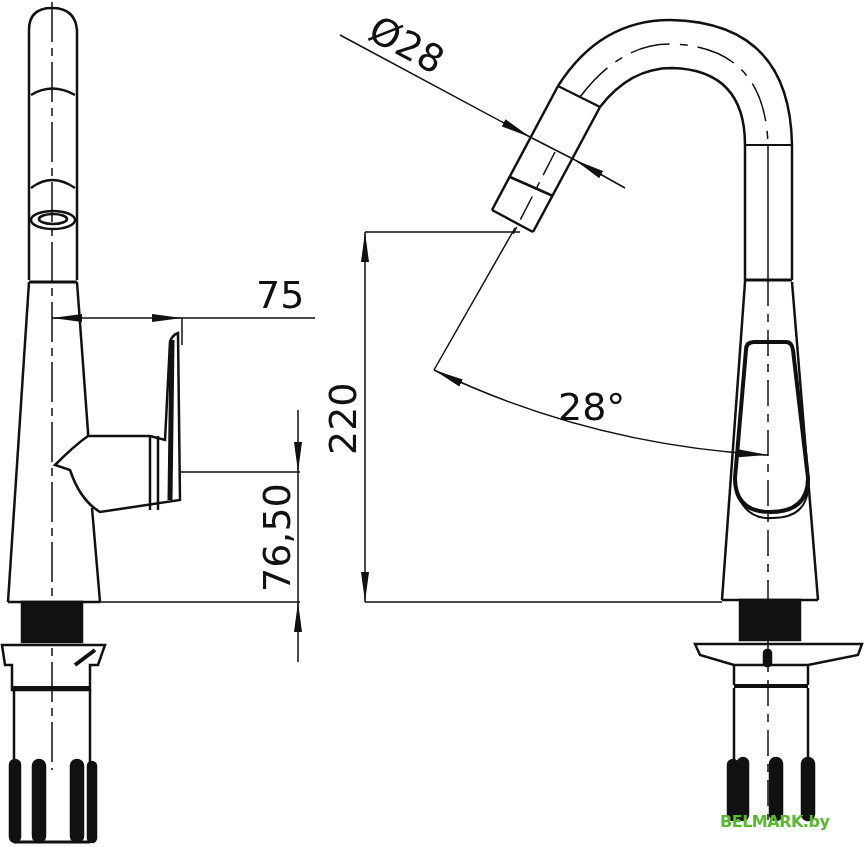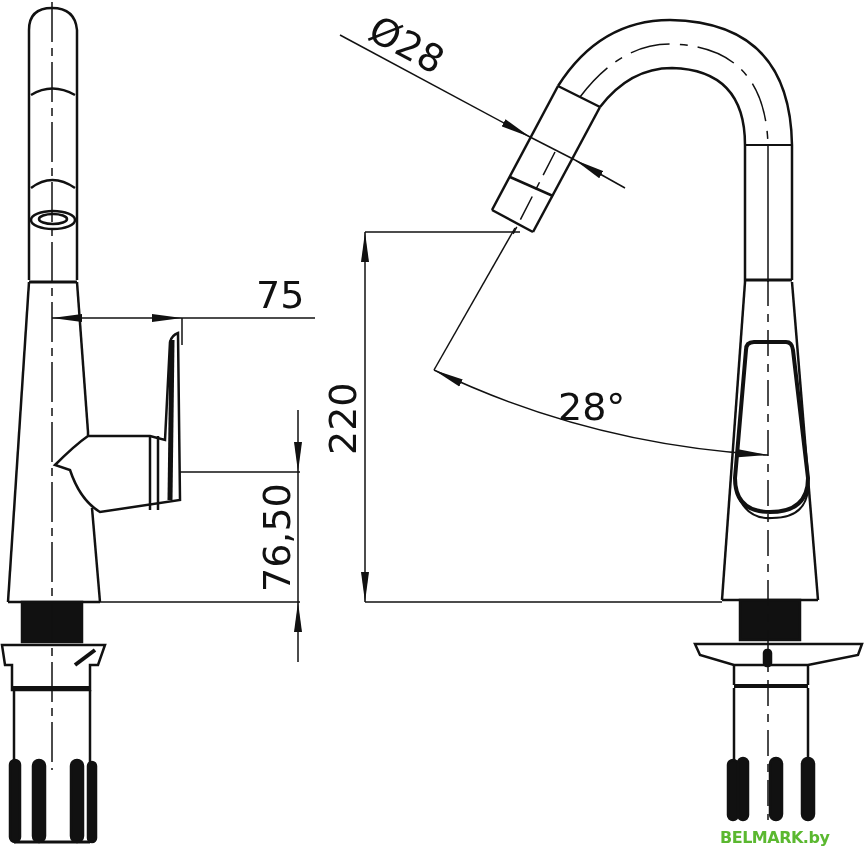--- a/index.html
+++ b/index.html
@@ -1,19 +1,19 @@
 <!DOCTYPE html>
 <html><head>
 <meta charset="utf-8">
 <style>
   html, body { margin:0; padding:0; background:#ffffff; }
   body { width:868px; height:847px; position:relative; overflow:hidden; }
   svg { position:absolute; left:0; top:0; }
   .dim-text { font-family: "DejaVu Sans", sans-serif; font-size:38px; fill:#111; }
-  .wm { position:absolute; left:720px; top:812px; font-family:"DejaVu Sans", sans-serif; font-weight:bold; font-size:16px; color:#5bb830; letter-spacing:-0.5px;margin-top:16px; }
+  .wm { position:absolute; left:720px; top:812px; font-family:"DejaVu Sans", sans-serif; font-weight:bold; font-size:16px; color:#5bb830; letter-spacing:-0.5px; }
 </style>
 </head>
 <body>
 
 <svg width="868" height="847" viewBox="0 0 868 847">
   <defs>
     <marker id="arr" viewBox="0 0 10 10" refX="10" refY="5" markerWidth="9" markerHeight="9" orient="auto-start-reverse" markerUnits="userSpaceOnUse">
       <path d="M0,2 L10,5 L0,8 z" fill="#111"></path>
     </marker>
     <marker id="arrL" viewBox="0 0 30 10" refX="30" refY="5" markerWidth="30" markerHeight="10" orient="auto-start-reverse" markerUnits="userSpaceOnUse">

